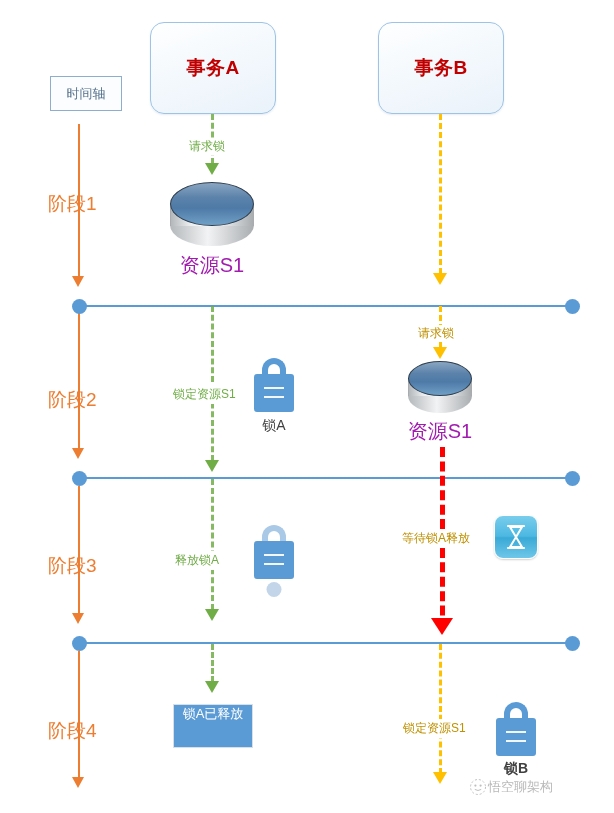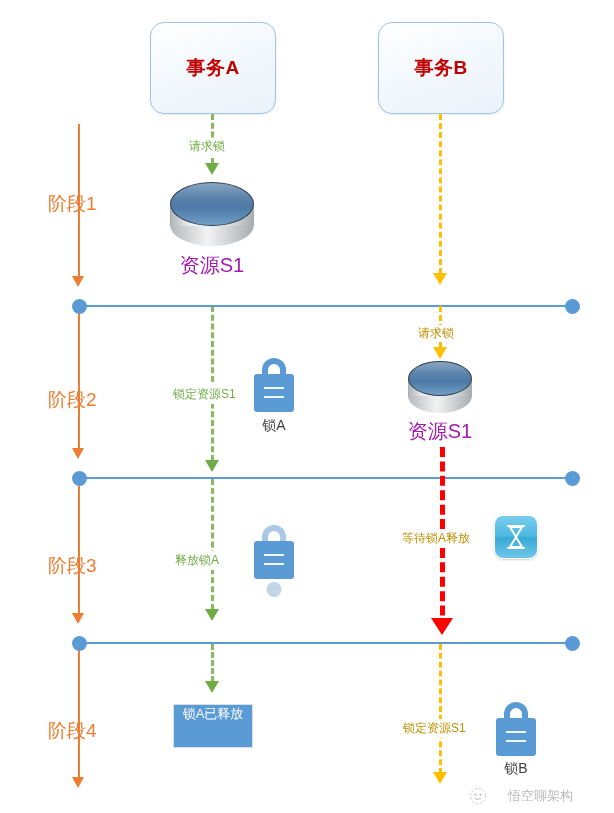--- a/index.html
+++ b/index.html
@@ -148,33 +148,35 @@
   .released-box{
     width:78px;height:42px;
     background:#5b9bd5;
     border:1px solid #d9dfe6;
     display:flex;align-items:flex-start;justify-content:center;
   }
   .released-box span{color:#ffffff;font-size:13px;white-space:nowrap;}
 
   
   .watermark{
-    display:flex;align-items:center;gap:21px;
+    display:flex;align-items:center;gap:1px;
     opacity:.55;
-    margin-top:9px;
   }
   .watermark .wm-text{
     color:#7f7f7f;font-size:13px;white-space:nowrap;
   }
 </style>
 </head>
 <body>
 
 <div id="stage">
 
+  <div class="abs time-box" style="left:50px;top:76px;">
+    <span>时间轴</span>
+  </div>
 
   <div class="abs txn-box" style="left:150px;top:22px;">
     <span class="txn-label">事务A</span>
   </div>
 
   <div class="abs txn-box" style="left:378px;top:22px;">
     <span class="txn-label">事务B</span>
   </div>
 
   <div class="abs tl-seg" style="left:78px;top:124px;height:152px;"></div>
@@ -275,21 +277,21 @@
   <div class="abs dash-yellow" style="left:439px;top:644px;height:130px;"></div>
   <div class="abs arrow-yellow" style="left:433px;top:772px;"></div>
   <div class="abs flow-label-yellow" style="left:401px;top:719px;background:#fff;padding:1px 2px;">锁定资源S1</div>
 
   <div class="lock" style="left:496px;top:702px;width:40px;height:55px;">
     <div class="shackle" style="top:0;width:24px;height:18px;"></div>
     <div class="bodyL" style="top:16px;width:40px;height:38px;"></div>
     <div class="bar" style="top:29px;width:20px;"></div>
     <div class="bar" style="top:38px;width:20px;"></div>
   </div>
-  <div class="lock-caption" style="left:516px;top:760px;">锁B</div>
+  <div class="lock-caption" style="left:516px;top:760px;font-weight:bold;">锁B</div>
 
   <div class="abs watermark" style="left:469px;top:778px;">
     <svg width="18" height="18" viewBox="0 0 18 18" aria-hidden="true">
       <circle cx="9" cy="9" r="7.5" fill="none" stroke="#8a8a8a" stroke-width="1" stroke-dasharray="2 2"></circle>
       <circle cx="6.4" cy="7.6" r="1.1" fill="#8a8a8a"></circle>
       <circle cx="11.6" cy="7.6" r="1.1" fill="#8a8a8a"></circle>
       <path d="M5.8 11.4 Q9 13.6 12.2 11.4" fill="none" stroke="#8a8a8a" stroke-width="1"></path>
     </svg>
     <span class="wm-text">悟空聊架构</span>
   </div>

